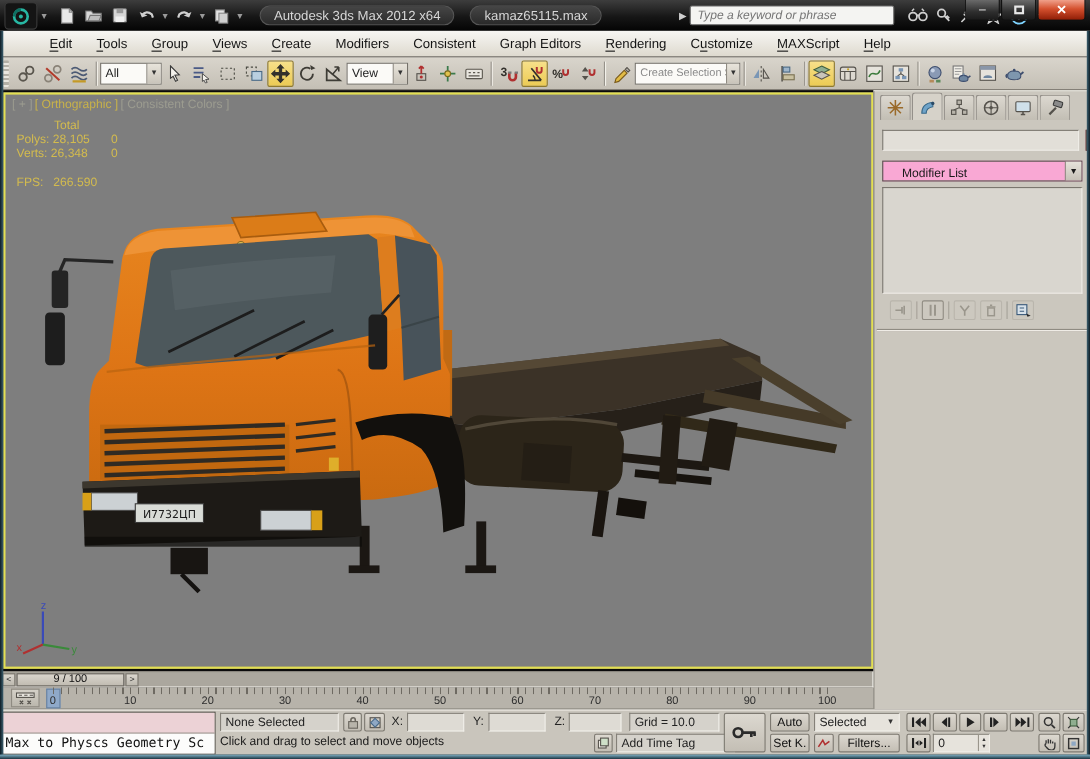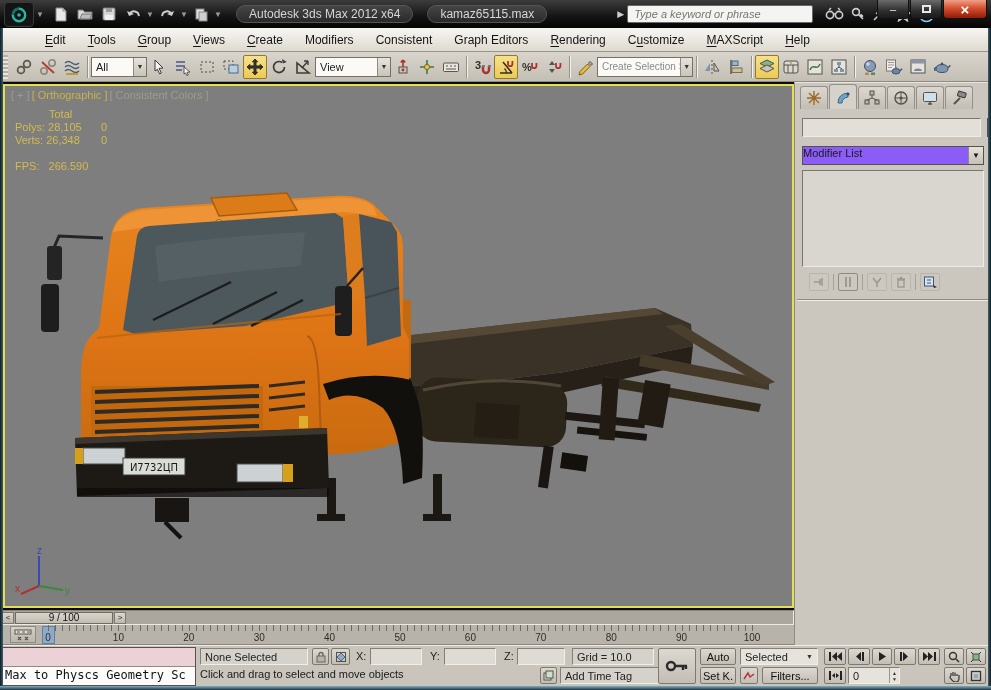--- a/index.html
+++ b/index.html
@@ -44,21 +44,21 @@
   .truck{position:absolute;left:0;top:0;width:100%;height:100%}
   .axis{left:10px;bottom:8px;width:56px;height:52px}
   
   .cpanel{left:794px;top:82px;width:197px;height:563px;background:#cbc7be;border-left:1px solid #8f8b82;border-top:1px solid #e8e5de}
   .ptabs{display:flex;padding:3px 0 0 5px;gap:1px}
   .ptab{width:28px;height:23px;display:flex;align-items:center;justify-content:center;border:1px solid #94908a;border-bottom:none;border-radius:3px 3px 0 0;background:linear-gradient(#dcd8d0,#c2beb4)}
   .ptab.active{background:#d6d2c9;height:25px;margin-top:-2px}
   .fieldrow{display:flex;gap:6px;padding:9px 7px 0 7px}
   .namefield{flex:1;height:19px;background:#e2dfd8;border:1px solid;border-color:#7a766e #eeece6 #eeece6 #7a766e}
   .swatch{width:23px;height:19px;border:1px solid #55514a}
-  .modlist{margin:9px 7px 0 7px;height:19px;background:#8b5cf6;border:1px solid #55524c;display:flex;align-items:flex-start;padding-left:0;font-size:11px;position:relative}
+  .modlist{margin:9px 7px 0 7px;height:19px;background:#f9a8d4;border:1px solid #55524c;display:flex;align-items:flex-end;padding-left:17px;font-size:11px;position:relative}
   .modlist .arr{position:absolute;right:0;top:0;width:15px;height:100%;background:linear-gradient(#e6e2da,#c6c1b7);border-left:1px solid #8f8b82;display:flex;align-items:center;justify-content:center;font-size:8px}
   .stackbox{margin:5px 7px 0 7px;height:97px;background:#d9d6cf;border:1px solid;border-color:#7a766e #eeece6 #eeece6 #7a766e}
   .stackbtns{display:flex;align-items:center;gap:4px;padding:6px 0 0 14px}
   .sbtn{width:20px;height:18px;display:flex;align-items:center;justify-content:center;border:1px solid #b9b5ac;border-radius:2px;background:#ccc8bf}
   .vline{width:1px;height:16px;background:#a5a198}
   .cpsep{margin:8px 2px 0 2px;height:2px;background:#8f8b82;border-bottom:1px solid #efece6}
   
   .timeslider{left:0;top:610px;width:794px;height:15px;background:#aba79e;border:1px solid;border-color:#8a867e #eceae4 #eceae4 #8a867e;display:flex;align-items:center}
   .ts-btn{width:12px;height:12px;margin:0 1px;background:linear-gradient(#dcd8d0,#bcb8ae);border:1px solid #7d7971;font-size:8px;display:flex;align-items:center;justify-content:center;color:#222}
   .ts-handle{width:98px;height:12px;background:linear-gradient(#d9d5cc,#c1bcb2);border:1px solid #6f6b64;display:flex;align-items:center;justify-content:center;font-size:10px;color:#111}
@@ -253,21 +253,21 @@
         <path d="M14.5 9 a5.5 5.5 0 1 1 -2.4 -4.5" fill="none" stroke="#3e3c36" stroke-width="1.7"></path>
         <path d="M12 1 L12.8 5.6 L16.8 4 Z" fill="#3e3c36"></path>
       </svg>
     </div>
   <div class="tb">
       <svg width="18" height="18" viewBox="0 0 18 18">
         <path d="M3 15 L15 15 L3 5 Z" fill="none" stroke="#3e3c36" stroke-width="1.6"></path>
         <path d="M8 10 L14 3 M14 3 h-4 M14 3 v4" stroke="#3e3c36" stroke-width="1.4" fill="none"></path>
       </svg>
     </div>
-  <div class="dd" style="width:76px">
+  <div class="dd" style="width:56px">
       <span>View</span>
       <span class="arr">▼</span>
     </div>
   <div class="tb">
       <svg width="18" height="18" viewBox="0 0 18 18">
         <rect x="5" y="9" width="8" height="6" fill="#c9c4ba" stroke="#55524c"></rect>
         <path d="M9 9 V2 M9 2 l-2.2 2.4 M9 2 l2.2 2.4" stroke="#b03030" stroke-width="1.6" fill="none"></path>
         <circle cx="9" cy="12" r="1.4" fill="#b03030"></circle>
       </svg>
     </div>

